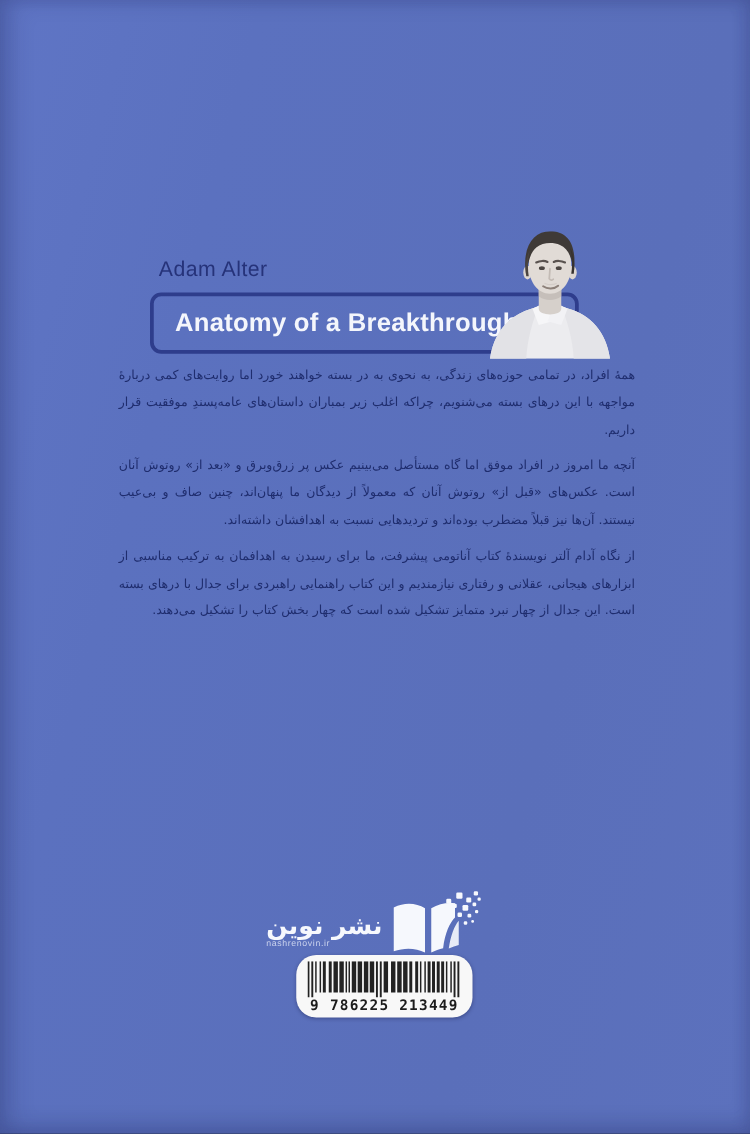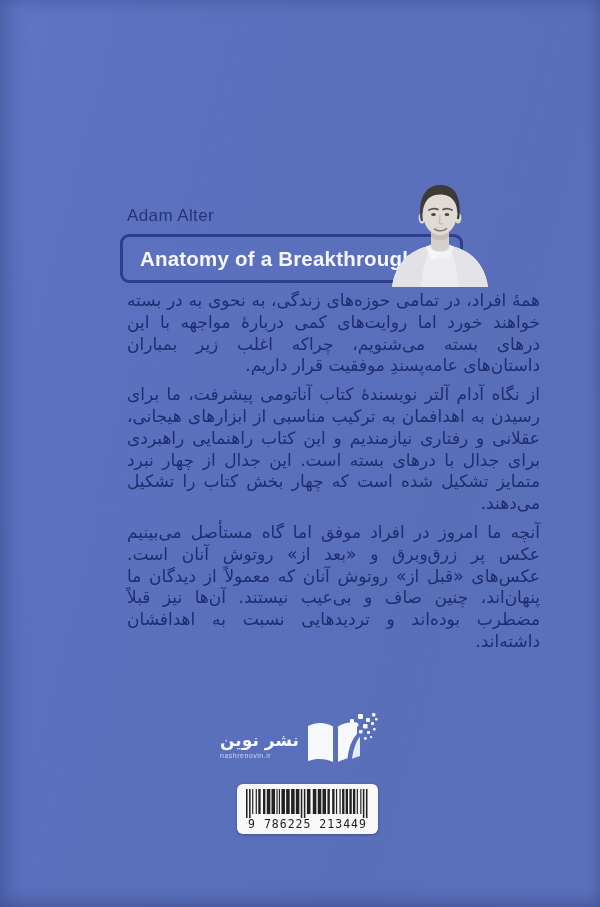--- a/index.html
+++ b/index.html
@@ -35,51 +35,51 @@
   .author-photo {
     position: absolute; left: 386px; top: 185px;
     width: 108px; height: 102px; z-index: 2;
   }
 
   
   .back-text {
     position: absolute; left: 95px; top: 290px; width: 413px;
     direction: rtl;
     font-family: "DejaVu Sans", sans-serif;
-    font-size: 17px; line-height: 21.8px;
+    font-size: 10px; line-height: 21.8px;
     color: #1f2d6e;
     text-align: justify;
-    margin-left: 32px;
   }
   .back-text p { margin: 0 0 7px 0; }
 
   
   .publisher {
     position: absolute; left: 0; top: 710px; width: 600px;
     display: flex; justify-content: center;
   }
   .publisher-inner { display: flex; align-items: flex-start; }
   .publisher-text { margin-top: 20px; margin-right: 7px; text-align: left; }
   .publisher-name {
     font-family: "DejaVu Sans", sans-serif;
-    direction: rtl; font-size: 17px; font-weight: bold;
+    direction: rtl; font-size: 20px; font-weight: bold;
     color: #f6f8fd; line-height: 20px;
   }
   .publisher-url {
     font-size: 7px; letter-spacing: .5px;
     color: rgba(244,247,255,.72); margin-top: 2px;
   }
   .logo-icon { width: 74px; height: 60px; display: block; }
 
   
   .barcode-box {
-    position: absolute; left: 237px; top: 784px;
+    position: absolute; left: 237px; top: 764px;
     width: 141px; height: 50px;
-    background: #f8f8f8; border-radius: 6px;
+    background: #f8f8f8; border-radius: 16px;
     box-shadow: 0 1px 3px rgba(20,26,70,.35);
+    font-weight: bold;
   }
   .barcode-bars {
     position: absolute; left: 9px; top: 5px;
     width: 123px; height: 29px; display: block;
   }
   .barcode-number {
     position: absolute; left: 0; bottom: 3px; width: 100%;
     text-align: center;
     font-family: "DejaVu Sans Mono", monospace;
     font-size: 11.5px; letter-spacing: 1px; color: #1c1c1c;
@@ -125,22 +125,22 @@
     <ellipse cx="61" cy="29.5" rx="2.4" ry="1.5" fill="#4c4643"></ellipse>
 
     <path d="M54 30 L53.4 38 C54.6 39.4 56 39.2 56.6 38.4" stroke="#c3bbb5" stroke-width="1.4" fill="none" stroke-linecap="round"></path>
 
     <path d="M48.5 44 C52 46.6 57.5 46.4 60.5 43.6" stroke="#8d817a" stroke-width="1.6" fill="none" stroke-linecap="round"></path>
     <path d="M50 41.8 C53 43 56.5 43 59 41.8" stroke="#d4cdc8" stroke-width="1" fill="none" stroke-linecap="round"></path>
   </svg>
 
   <div class="back-text">
     <p>همۀ افراد، در تمامی حوزه‌های زندگی، به نحوی به در بسته خواهند خورد اما روایت‌های کمی دربارۀ مواجهه با این درهای بسته می‌شنویم، چراکه اغلب زیر بمباران داستان‌های عامه‌پسندِ موفقیت قرار داریم.</p>
+    <p>آنچه ما امروز در افراد موفق اما گاه مستأصل می‌بینیم عکس پر زرق‌وبرق و «بعد از» روتوش آنان است. عکس‌های «قبل از» روتوش آنان که معمولاً از دیدگان ما پنهان‌اند، چنین صاف و بی‌عیب نیستند. آن‌ها نیز قبلاً مضطرب بوده‌اند و تردیدهایی نسبت به اهدافشان داشته‌اند.</p>
     <p>از نگاه آدام آلتر نویسندۀ کتاب آناتومی پیشرفت، ما برای رسیدن به اهدافمان به ترکیب مناسبی از ابزارهای هیجانی، عقلانی و رفتاری نیازمندیم و این کتاب راهنمایی راهبردی برای جدال با درهای بسته است. این جدال از چهار نبرد متمایز تشکیل شده است که چهار بخش کتاب را تشکیل می‌دهند.</p>
-    <p>آنچه ما امروز در افراد موفق اما گاه مستأصل می‌بینیم عکس پر زرق‌وبرق و «بعد از» روتوش آنان است. عکس‌های «قبل از» روتوش آنان که معمولاً از دیدگان ما پنهان‌اند، چنین صاف و بی‌عیب نیستند. آن‌ها نیز قبلاً مضطرب بوده‌اند و تردیدهایی نسبت به اهدافشان داشته‌اند.</p>
   </div>
 
   <div class="publisher">
     <div class="publisher-inner">
       <div class="publisher-text">
         <div class="publisher-name">نشر نوین</div>
         <div class="publisher-url">nashrenovin.ir</div>
       </div>
       <svg class="logo-icon" viewBox="0 0 74 60" aria-hidden="true">
 

